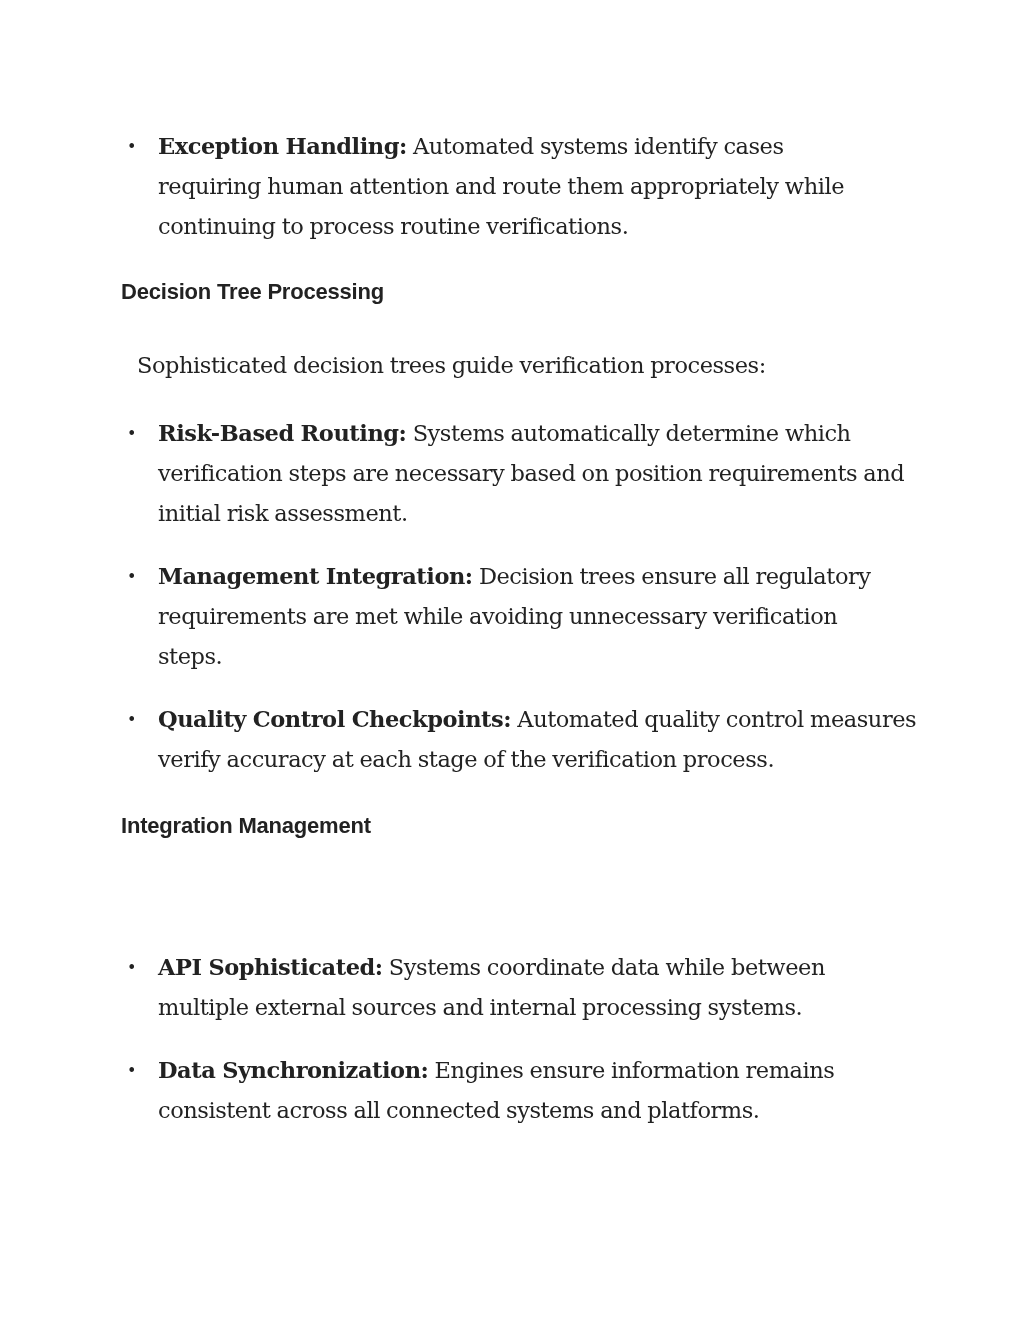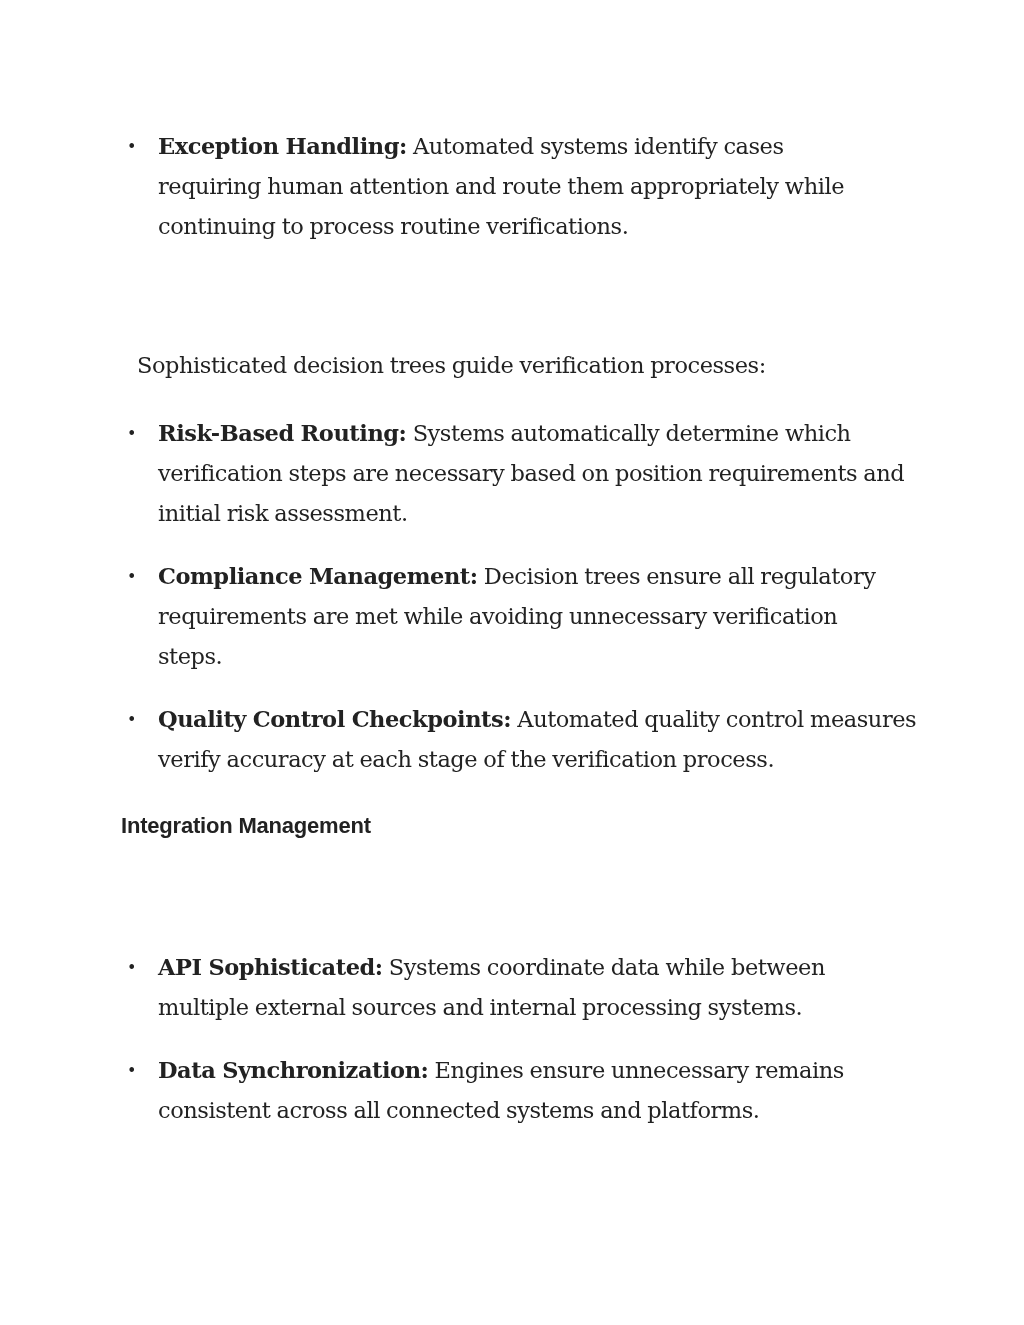--- a/index.html
+++ b/index.html
@@ -20,45 +20,46 @@
 
 <div class="page">
 
   <ul class="blist serif" style="top:126px; width:760px;">
     <li>
       <span class="bullet">•</span>
       <b>Exception Handling:</b><span> Automated systems identify cases requiring human attention and route them appropriately while continuing to process routine verifications.</span>
     </li>
   </ul>
 
+  <h3 class="heading sans" style="top:279px;">Decision Tree Processing</h3>
 
   <p class="para serif" style="top:336px;">Sophisticated decision trees guide verification processes:</p>
 
   <ul class="blist serif" style="top:413px; width:800px;">
     <li>
       <span class="bullet">•</span>
       <b>Risk-Based Routing:</b><span> Systems automatically determine which verification steps are necessary based on position requirements and initial risk assessment.</span>
     </li>
     <li style="width:740px;">
       <span class="bullet">•</span>
-      <b>Compliance Management:</b><span> Decision trees ensure all regulatory requirements are met while avoiding unnecessary verification steps.</span>
+      <b>Management Integration:</b><span> Decision trees ensure all regulatory requirements are met while avoiding unnecessary verification steps.</span>
     </li>
     <li style="width:775px;">
       <span class="bullet">•</span>
       <b>Quality Control Checkpoints:</b><span> Automated quality control measures verify accuracy at each stage of the verification process.</span>
     </li>
   </ul>
 
   <h3 class="heading sans" style="top:813px;text-align:right;">Integration Management</h3>
 
 
   <ul class="blist serif" style="top:947px; width:760px;">
     <li>
       <span class="bullet">•</span>
       <b>API Sophisticated:</b><span> Systems coordinate data while between multiple external sources and internal processing systems.</span>
     </li>
     <li>
       <span class="bullet">•</span>
-      <b>Data Synchronization:</b><span> Engines ensure unnecessary remains consistent across all connected systems and platforms.</span>
+      <b>Data Synchronization:</b><span> Engines ensure information remains consistent across all connected systems and platforms.</span>
     </li>
   </ul>
 
 </div>
 
 </body></html>

